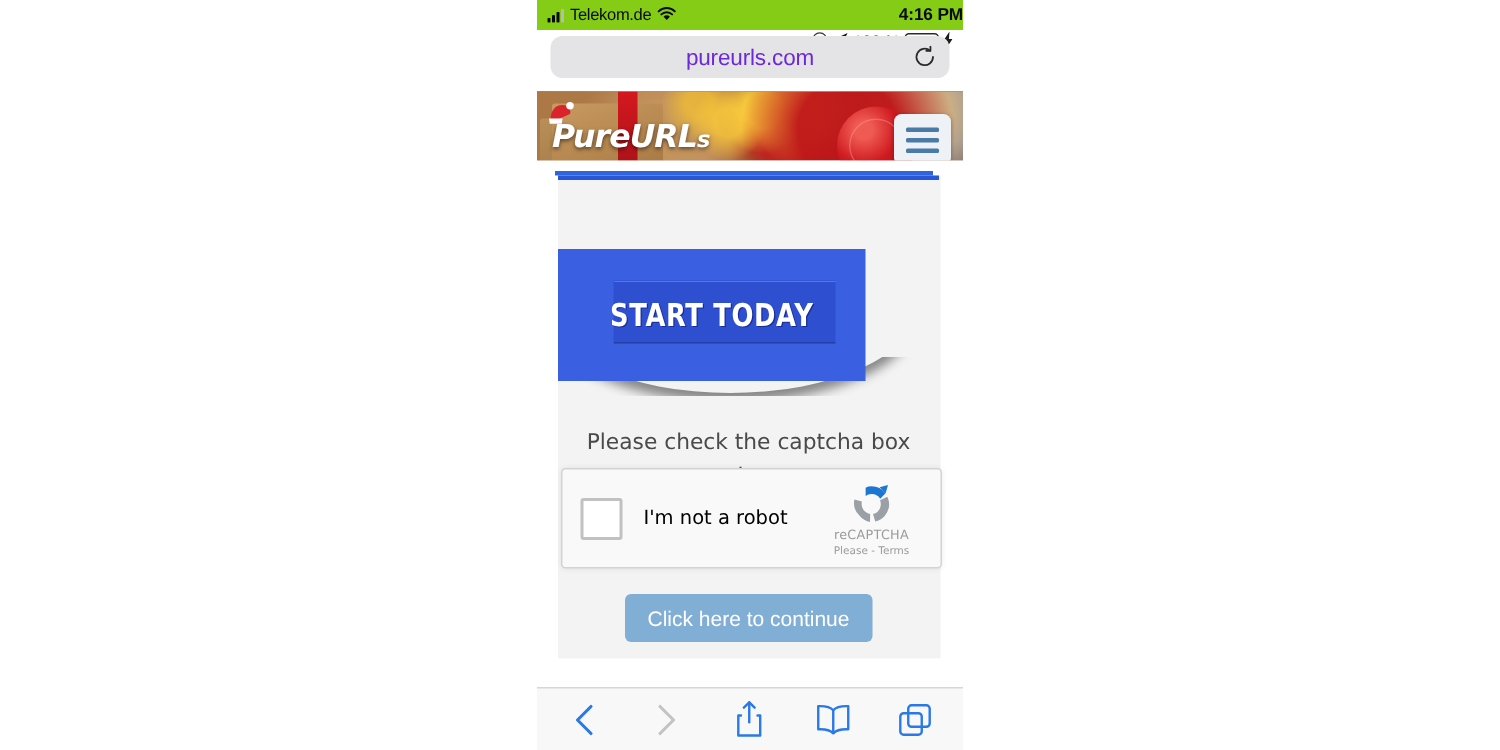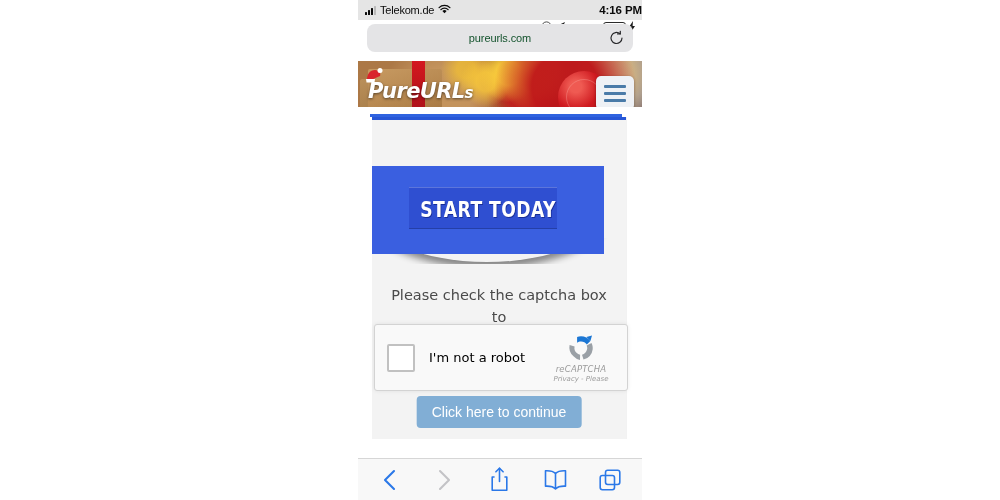--- a/index.html
+++ b/index.html
@@ -23,21 +23,21 @@
     width: 284px;
     height: 500px;
     background: #ffffff;
     overflow: hidden;
   }
 
   
   .statusbar {
     position: relative;
     height: 20px;
-    background: #e5e5e5;
+    background: #84cc16;
     display: flex;
     align-items: center;
     font-size: 11px;
     color: #0a0a0a;
     padding: 0 7px;
     box-sizing: border-box;
   }
   .sb-left {
     display: flex;
     align-items: center;
@@ -100,22 +100,22 @@
   .urlbar {
     position: relative;
     height: 28px;
     background: #e4e4e6;
     border-radius: 8px;
     display: flex;
     align-items: center;
     justify-content: center;
   }
   .urlbar .url-text {
-    font-size: 11px;
-    color: #14532d;
+    font-size: 15px;
+    color: #6d28d9;
     letter-spacing: -0.1px;
   }
   .reload-btn {
     position: absolute;
     right: 9px;
     top: 50%;
     transform: translateY(-50%);
     width: 15px; height: 15px;
     color: #2a2a2c;
   }
@@ -252,21 +252,21 @@
     position: absolute;
     left: -2px; top: -6px;
     right: 4px;
     height: 3px;
     background: #2f63e0;
   }
 
   .start-banner {
     position: absolute;
     left: 0; top: 46px;
-    width: 232px;
+    width: 205px;
     height: 88px;
     background: #3a5fe0;
     z-index: 3;
   }
   .start-banner .inner-box {
     position: absolute;
     left: 37px; top: 21px;
     width: 148px; height: 42px;
     background: #2f4fd1;
     box-shadow: inset 0 1px 0 rgba(255,255,255,0.22), inset 0 -1px 0 rgba(0,0,0,0.2);
@@ -311,21 +311,21 @@
     font-family: "DejaVu Sans", sans-serif;
     font-size: 14.5px;
     line-height: 22px;
     color: #4a4a4a;
     padding: 0 14px;
     box-sizing: border-box;
   }
 
   .recaptcha {
     position: absolute;
-    left: 2px; top: 204px;
+    left: 2px; top: 192px;
     width: 252px;
     height: 65px;
     background: #f9f9f9;
     border: 1px solid #d3d3d3;
     border-radius: 3px;
     box-shadow: 0 0 4px rgba(0,0,0,0.08);
     display: flex;
     align-items: center;
   }
   .rc-check {
@@ -340,21 +340,20 @@
     margin-left: 14px;
     font-family: "DejaVu Sans", sans-serif;
     font-size: 13px;
     color: #000000;
   }
   .rc-brand {
     margin-left: auto;
     margin-right: 10px;
     text-align: center;
     width: 72px;
-    font-style: italic;
   }
   .rc-logo { width: 30px; height: 30px; margin: 0 auto; display: block; }
   .rc-name {
     font-family: "DejaVu Sans", sans-serif;
     font-size: 8.5px;
     color: #9b9b9b;
     letter-spacing: 0.2px;
     margin-top: 1px;
   }
   .rc-legal {
@@ -505,21 +504,21 @@
         <div class="rc-check"></div>
         <div class="rc-label">I'm not a robot</div>
         <div class="rc-brand">
           <svg class="rc-logo" viewBox="0 0 30 30">
             <path d="M15 3.2a11.8 11.8 0 0 1 9.4 4.7l-3.6 3.6A6.8 6.8 0 0 0 15 8.4c-1.5 0-2.8.5-3.9 1.3V4.1c1.2-.6 2.5-.9 3.9-.9z" fill="#1c77d4"></path>
             <path d="M24.4 7.9 26 2.4l-5.6 1.5z" fill="#1c77d4"></path>
             <path d="M26.7 16.3a11.8 11.8 0 0 1-9.2 10.3l-1.5-4.9a6.8 6.8 0 0 0 5-5.1 6.9 6.9 0 0 0-.3-4.1l4.8-2.4c1 1.9 1.4 4.1 1.2 6.2z" fill="#9aa0a6"></path>
             <path d="M7.5 23.3A11.8 11.8 0 0 1 3.6 12l5 1.4a6.8 6.8 0 0 0 1.9 6.4 6.9 6.9 0 0 0 3.6 1.9l-.1 5.3a11.8 11.8 0 0 1-6.5-3.7z" fill="#9aa0a6"></path>
           </svg>
           <div class="rc-name">reCAPTCHA</div>
-          <div class="rc-legal">Privacy - Please</div>
+          <div class="rc-legal">Please - Terms</div>
         </div>
       </div>
 
       <button class="continue-btn">Click here to continue</button>
     </div>
   </div>
 
   <div class="toolbar">
     <div class="tb-btn">
       <svg width="17" height="24" viewBox="0 0 17 24">

